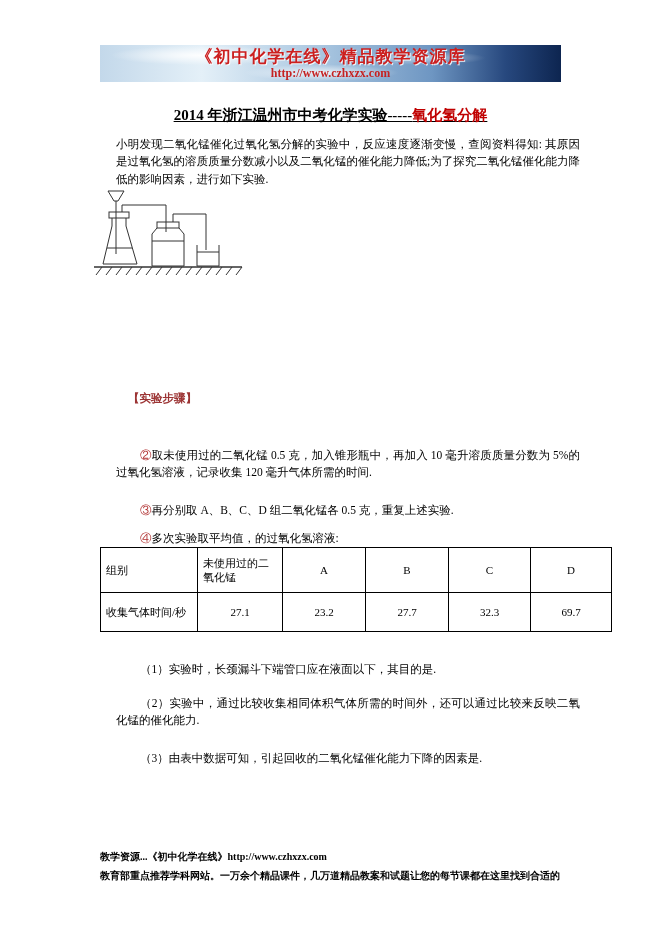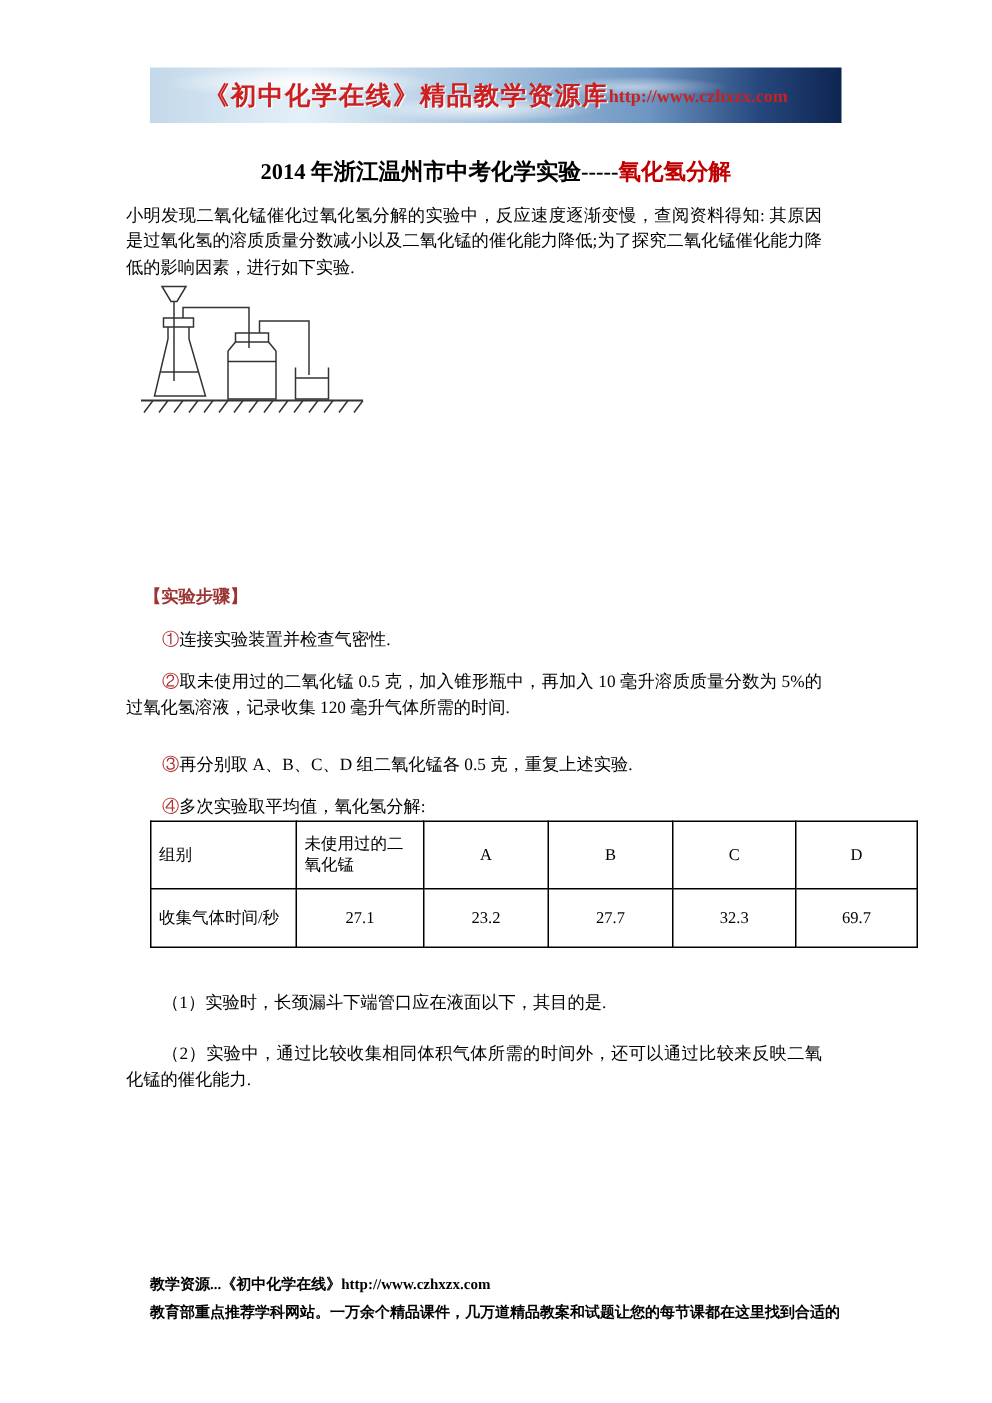--- a/index.html
+++ b/index.html
@@ -5,39 +5,39 @@
   html,body{margin:0;padding:0;}
   body{
     width:661px;height:935px;background:#ffffff;color:#000;
     font-family:"Liberation Serif","DejaVu Serif",serif;
   }
   .page{position:relative;width:661px;height:935px;overflow:hidden;background:#fff;}
 
   
   .banner{
     position:absolute;left:100px;top:45px;width:461px;height:37px;
-    display:flex;flex-direction:row;align-items:center;justify-content:center;
+    display:flex;flex-direction:column;align-items:center;justify-content:center;
     background:
       radial-gradient(ellipse 130px 14px at 22% 28%, rgba(255,255,255,.95), rgba(255,255,255,0) 70%),
       radial-gradient(ellipse 110px 12px at 48% 75%, rgba(255,255,255,.75), rgba(255,255,255,0) 70%),
       radial-gradient(ellipse 90px 10px at 70% 35%, rgba(255,255,255,.5), rgba(255,255,255,0) 70%),
       linear-gradient(90deg,#c3d8ea 0%,#e4f0f8 22%,#a9c6e0 48%,#6e96c2 72%,#27487e 88%,#0d2550 100%);
     overflow:hidden;
   }
   .banner-line1{font-size:17px;font-weight:bold;color:#cc1f1f;letter-spacing:1px;
     text-shadow:1px 1px 0 rgba(255,255,255,.85);line-height:19px;}
   .banner-line2{font-size:12px;font-weight:bold;color:#c52222;line-height:14px;cursor:pointer;}
 
   .title{
     position:absolute;left:100px;top:95px;width:461px;text-align:center;
-    font-size:15px;font-weight:bold;line-height:20px;
+    font-size:15px;font-weight:bold;line-height:20px;text-decoration:underline;
   }
   .title .red{color:#c00000;}
 
-  .para{position:absolute;left:84px;width:464px;font-size:11.5px;line-height:17.5px;text-align:justify;}
+  .para{position:absolute;left:116px;width:464px;font-size:11.5px;line-height:17.5px;text-align:justify;}
   .indent1{text-indent:12px;}
   .indent2{text-indent:24px;}
   .steps-heading{font-weight:bold;color:#9c3434;}
   .stepnum{color:#b03030;}
 
   
   .apparatus{position:absolute;left:94px;top:188px;width:150px;height:95px;}
   .apparatus svg{display:block;}
 
   
@@ -109,27 +109,26 @@
         <line x1="0" y1="79" x2="148" y2="79" stroke-width="1.3"></line>
 
         <path d="M8,79 L2,87 M18,79 L12,87 M28,79 L22,87 M38,79 L32,87 M48,79 L42,87 M58,79 L52,87 M68,79 L62,87 M78,79 L72,87 M88,79 L82,87 M98,79 L92,87 M108,79 L102,87 M118,79 L112,87 M128,79 L122,87 M138,79 L132,87 M148,79 L142,87"></path>
       </g>
     </svg>
   </div>
 
 
   <p class="para indent1 steps-heading" style="top:378px">【实验步骤】</p>
 
-  <p class="para indent2" style="top:407px"><span class="stepnum">①</span><span>连接实验装置并检查气密性.</span></p>
 
   <p class="para indent2" style="top:435px"><span class="stepnum">②</span><span>取未使用过的二氧化锰 0.5 克，加入锥形瓶中，再加入 10 毫升溶质质量分数为 5%的过氧化氢溶液，记录收集 120 毫升气体所需的时间.</span></p>
 
   <p class="para indent2" style="top:490px"><span class="stepnum">③</span><span>再分别取 A、B、C、D 组二氧化锰各 0.5 克，重复上述实验.</span></p>
 
-  <p class="para indent2" style="top:518px"><span class="stepnum">④</span><span>多次实验取平均值，氧化氢分解:</span></p>
+  <p class="para indent2" style="top:518px"><span class="stepnum">④</span><span>多次实验取平均值，的过氧化氢溶液:</span></p>
 
   <table class="results-table">
     <colgroup>
       <col style="width:97px">
         <col style="width:85px">
         <col style="width:83px">
       <col style="width:83px">
         <col style="width:82px">
         <col style="width:81px">
     </colgroup>
@@ -148,19 +147,20 @@
         <td class="cell-center">23.2</td>
         <td class="cell-center">27.7</td>
         <td class="cell-center">32.3</td>
         <td class="cell-center">69.7</td>
       </tr>
     </tbody>
   </table>
 
   <p class="para indent2" style="top:649px">（1）实验时，长颈漏斗下端管口应在液面以下，其目的是.</p>
   <p class="para indent2" style="top:683px">（2）实验中，通过比较收集相同体积气体所需的时间外，还可以通过比较来反映二氧化锰的催化能力.</p>
+  <p class="para indent2" style="top:738px">（3）由表中数据可知，引起回收的二氧化锰催化能力下降的因素是.</p>
 
   <div class="footer">
     <div><span>教学资源...《初中化学在线》</span><span class="footer-link">http://www.czhxzx.com</span></div>
     <div>教育部重点推荐学科网站。一万余个精品课件，几万道精品教案和试题让您的每节课都在这里找到合适的</div>
   </div>
 
 </div>
 
 </body></html>

